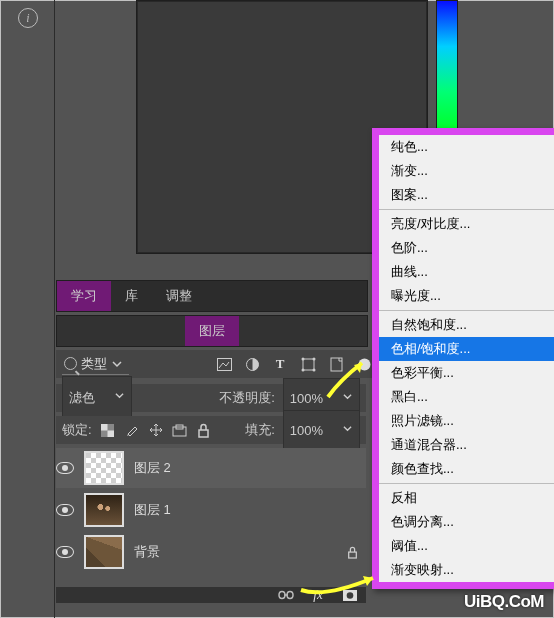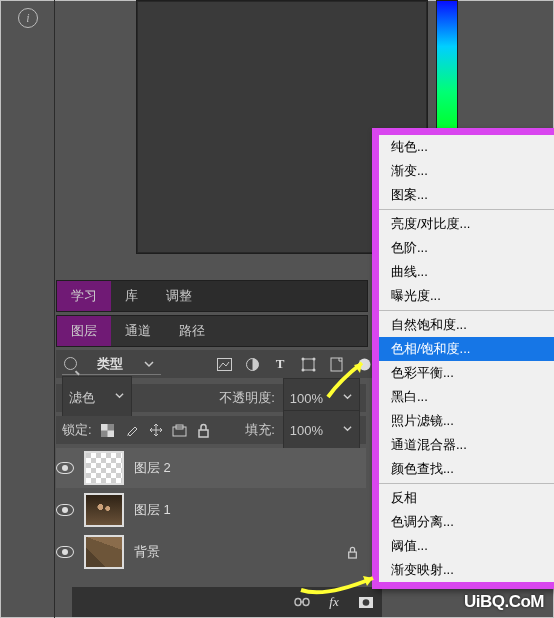--- a/index.html
+++ b/index.html
@@ -100,41 +100,41 @@
   .tabs2 {
     position: absolute;
     left: 56px;
     top: 315px;
     height: 30px;
     width: 310px;
     display: flex;
     align-items: center;
     background: #323232;
     border: 1px solid #1f1f1f;
+    flex-direction: column;
   }
 
   .filter-row {
     position: absolute;
     left: 56px;
     top: 350px;
     height: 28px;
     width: 310px;
     display: flex;
     align-items: center;
     gap: 6px;
     background: #454545;
     padding: 0 6px;
   }
   .filter-row .search {
     display: flex;
     align-items: center;
-    gap: 20px;
+    gap: 4px;
     border-bottom: 1px solid #777;
     padding: 1px 6px 1px 2px;
-    font-weight: bold;
   }
   .mag {
     width: 11px; height: 11px;
     border: 1.5px solid #bbb;
     border-radius: 50%;
     position: relative;
   }
   .mag::after {
     content: "";
     position: absolute;
@@ -238,26 +238,26 @@
   }
   .thumb.face {
     background:
       radial-gradient(circle at 40% 40%, #caa079 10%, transparent 11%),
       radial-gradient(circle at 60% 45%, #caa079 8%, transparent 9%),
       linear-gradient(180deg, #2e2215 0%, #695138 100%);
   }
 
   .bottom-bar {
     position: absolute;
-    left: 72px;
+    left: 56px;
     top: 587px;
     width: 310px;
-    height: 30px;
-    display: flex;
-    align-items: center;
+    height: 16px;
+    display: flex;
+    align-items: flex-end;
     justify-content: flex-end;
     gap: 16px;
     background: #323232;
     padding-right: 8px;
     box-sizing: border-box;
   }
 
   
   .popup {
     position: absolute;

